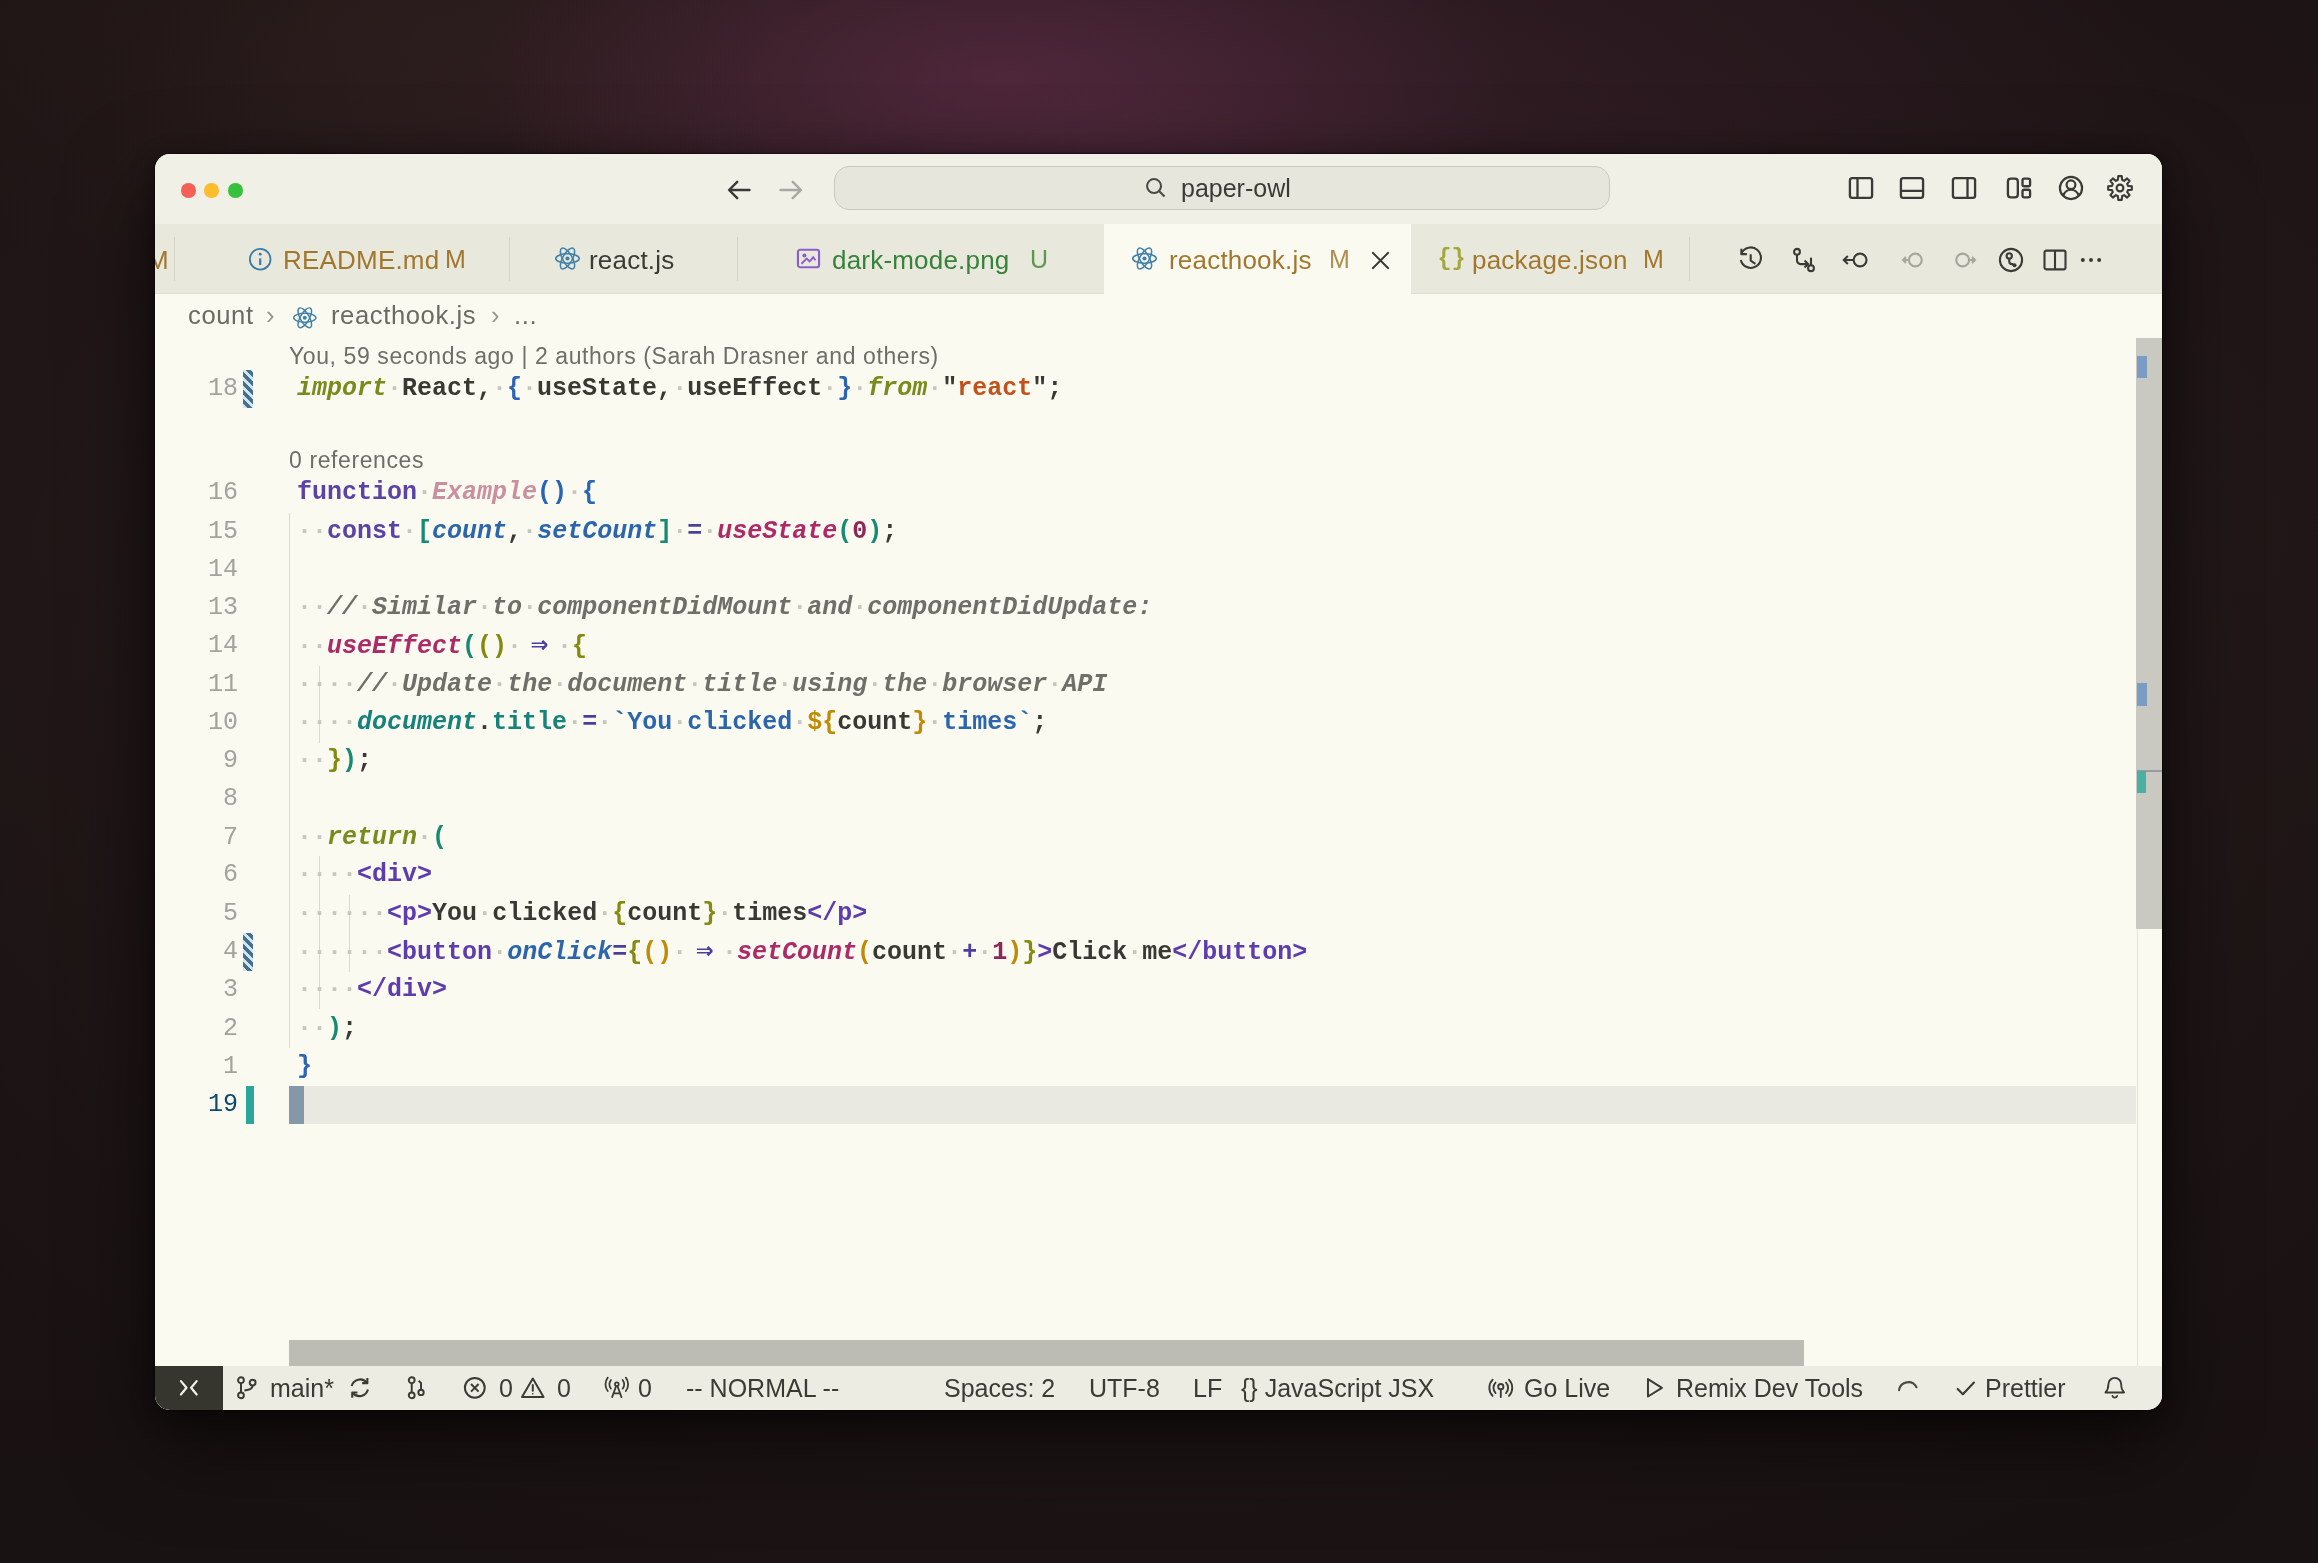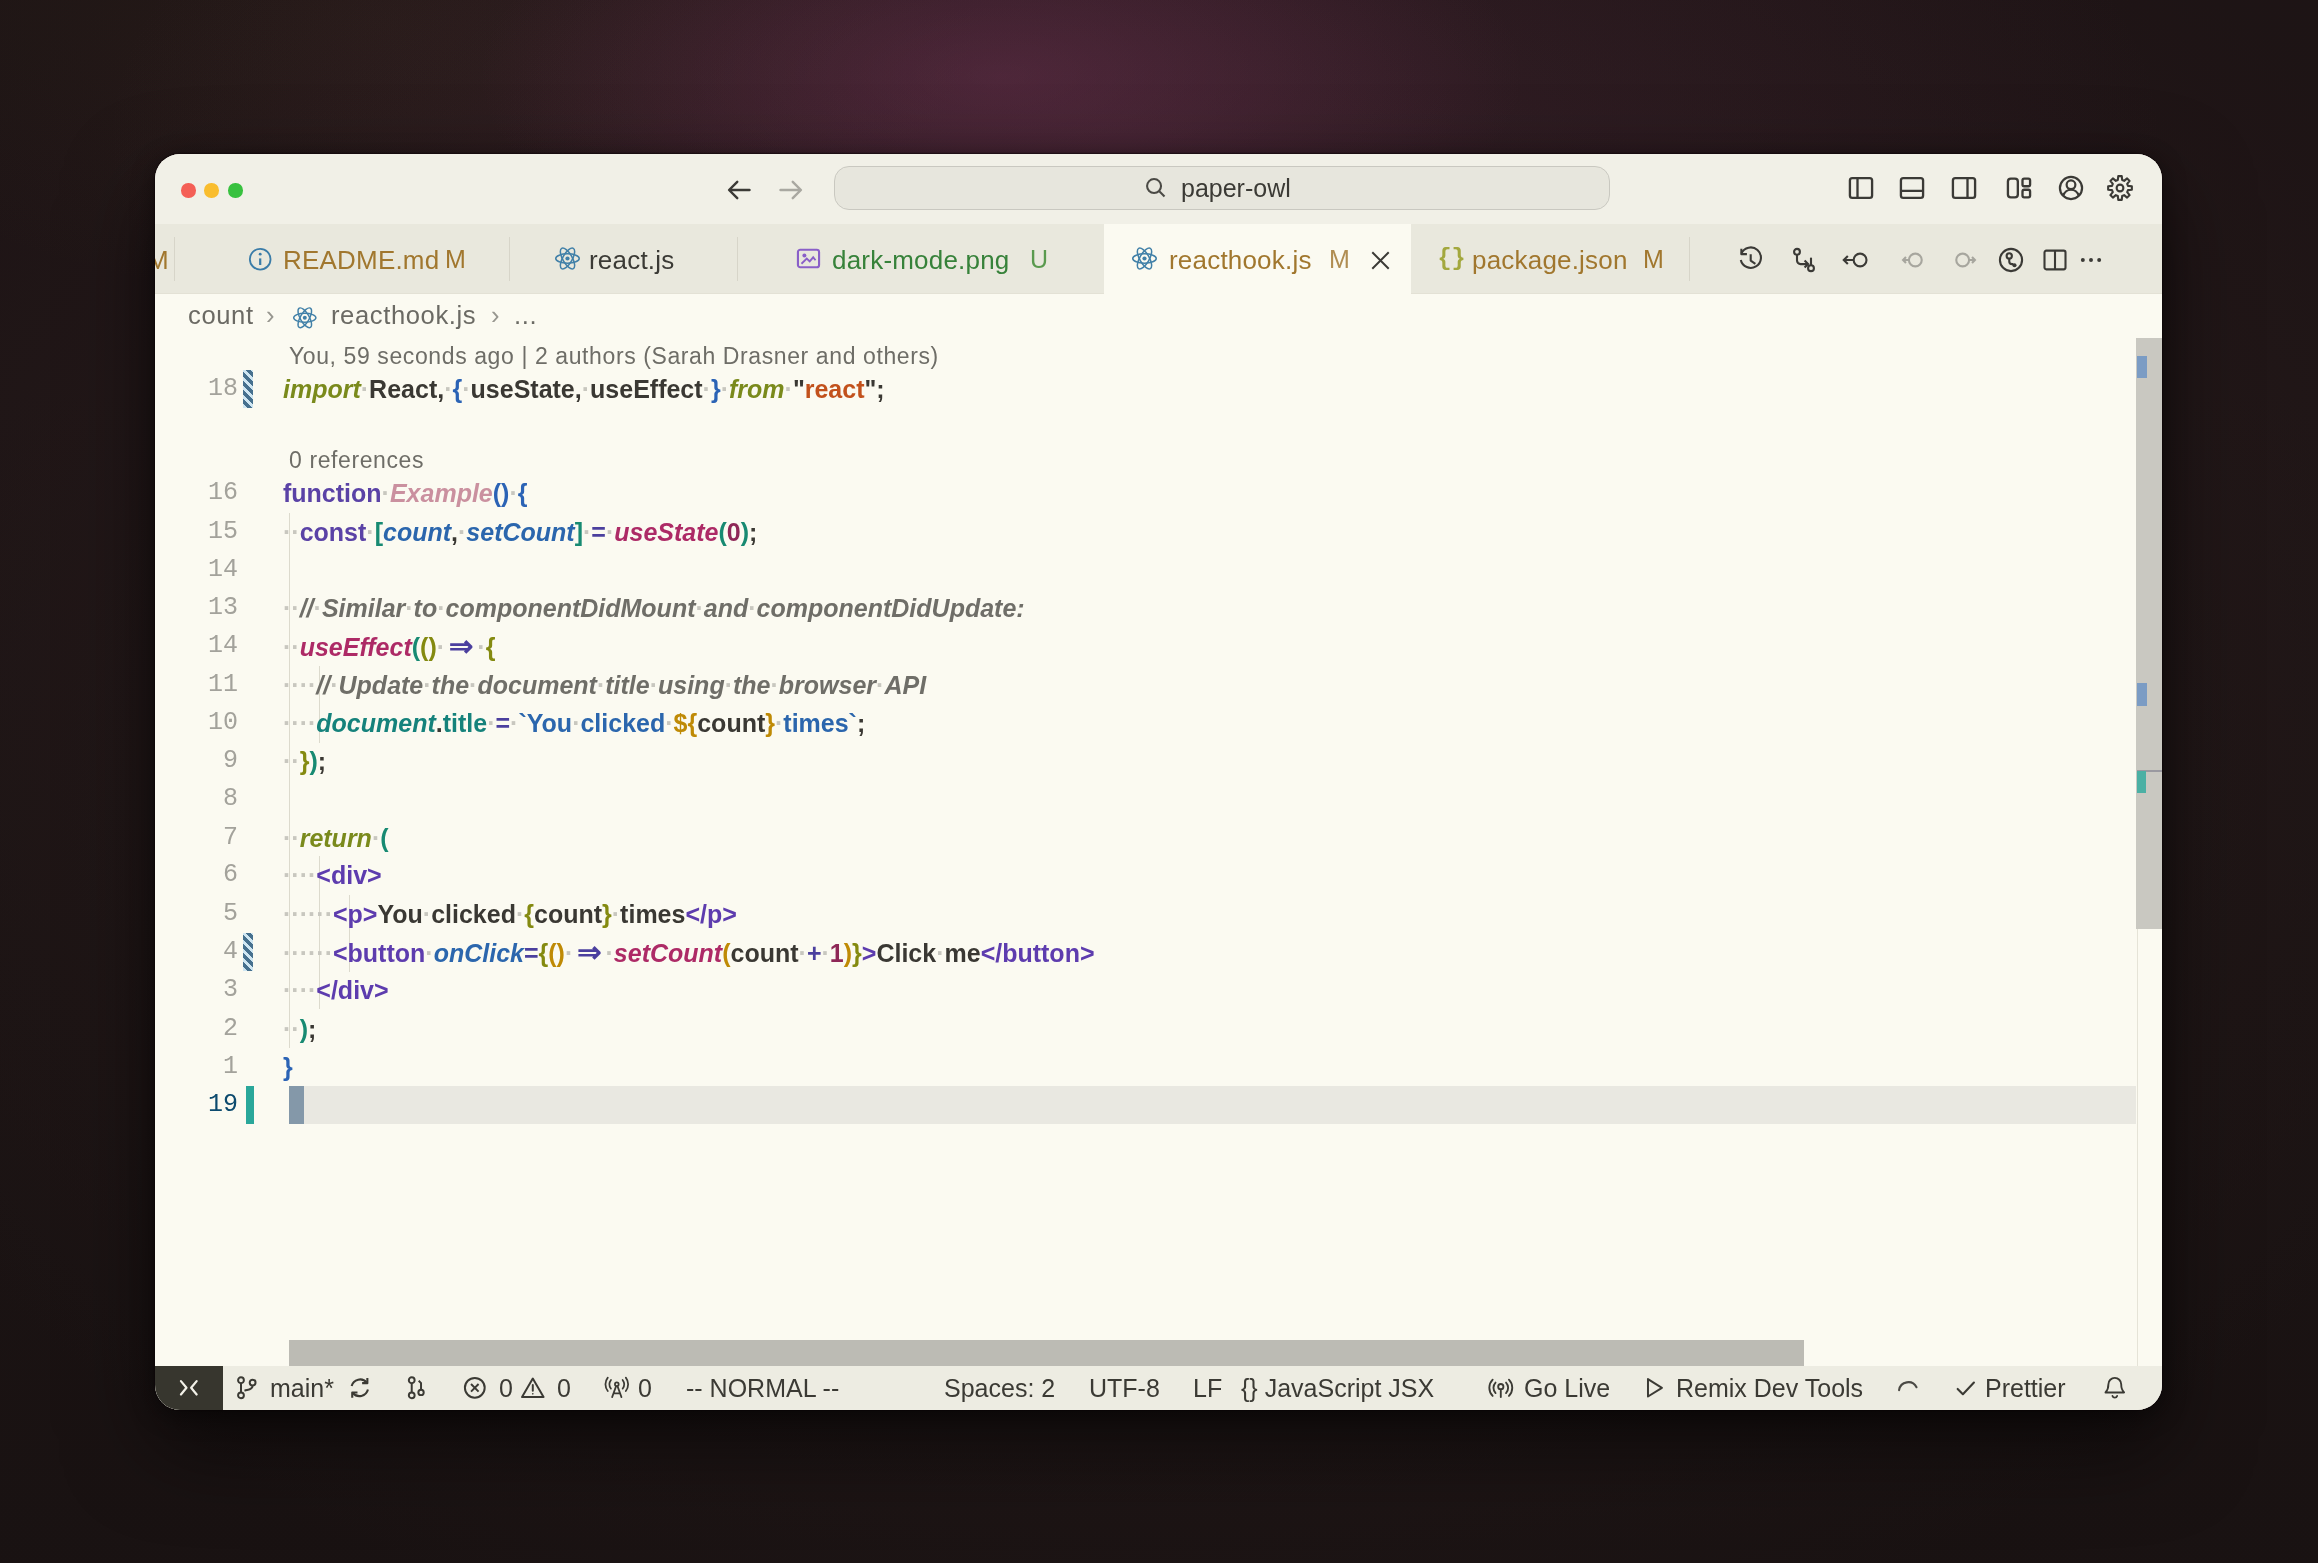--- a/index.html
+++ b/index.html
@@ -3,21 +3,21 @@
 <style>
 *{margin:0;padding:0;box-sizing:border-box}
 html,body{width:2319px;height:1563px;overflow:hidden}
 body{font-family:"Liberation Sans",sans-serif;
 background:
  radial-gradient(727px 303px at 1001px 76px, rgba(156,66,116,.27), rgba(156,66,116,0) 72%),
  radial-gradient(1397px 640px at 1135px 140px, rgba(118,54,92,.20), rgba(118,54,92,0) 74%),
  radial-gradient(873px 407px at 378px 23px, rgba(115,95,45,.08), rgba(115,95,45,0) 70%),
  radial-gradient(1513px 1048px at 1158px 698px, rgba(58,38,40,.20), rgba(0,0,0,.30) 97%),
  linear-gradient(180deg,#2a1c1e 0%,#2a1d1e 25%,#261b1b 60%,#241a1a 100%);}
-.win{position:absolute;left:155px;top:154px;width:2007px;height:1256px;border-radius:25px;
+.win{position:absolute;left:155px;top:154px;width:2007px;height:1256px;border-radius:15px;
  background:#fbfaf1;overflow:hidden;box-shadow:0 35px 87px rgba(0,0,0,.55),0 5.8px 23px rgba(0,0,0,.4),0 0 0 1.2px rgba(20,10,12,.55)}
 .win>*,.titlebar>*,.tabbar>*,.crumbs>*,.status>*,.searchbox>*,.remote>*,.row>span{position:absolute}
 
 .titlebar{left:0;top:0;width:100%;height:70px;background:#f1f0e7}
 .tl{width:14.5px;height:14.5px;border-radius:50%;top:29px}
 .tl1{left:26px;background:#f45f56}.tl2{left:49px;background:#f9bd2e}.tl3{left:73px;background:#38c13f}
 .navarr{top:22px;width:28px;height:28px}
 .searchbox{left:679px;top:12.2px;width:776px;height:44px;border-radius:15px;background:#e7e6dd;border:1.2px solid #c9c8c0}
 .searchbox span{left:348px;top:7px;color:#3b3a35;font-size:25px}
 .tbi{top:20.4px;width:28px;height:28px}
@@ -29,21 +29,21 @@
 .mod{color:#a1772e}.unt{color:#37823a}.plain{color:#3b3a35}
 .badge{top:21px;font-size:25px;font-weight:500}
 .ticon{top:21px;width:27px;height:27px}
 .tri{top:21.5px;width:28px;height:28px}
 
 .crumbs{left:0;top:140px;width:100%;height:44px;background:#fbfaf1}
 .crumbs span{top:7px;font-size:25.6px;letter-spacing:0.6px;color:#6b6a64;white-space:nowrap}
 .row{left:0;width:100%;height:38px;line-height:38px}
 .num{left:0;width:83px;text-align:right;font-family:"Liberation Mono",monospace;font-size:25px;color:#a3a29b}
 .num.cur{color:#0c4a6e}
-.code{left:128px;white-space:pre;font-family:Liberation Sans, sans-serif;font-size:25px;color:#3a3833;font-weight:600}
+.code{left:142px;white-space:pre;font-family:Liberation Mono, monospace;font-size:25px;color:#3a3833;font-weight:600}
 .cl{left:134px;height:28px;line-height:28px;font-size:23px;letter-spacing:0.6px;color:#6e6d67;width:1164px}
 w{font-style:normal;font-weight:600;color:#c8c7bf}
 i.k{color:#7a8a1c}i.p{color:#5a42a6;font-style:normal}i.t{color:#5d3cae;font-style:normal}
 i.fn{color:#ad2a66}i.pk{color:#ca909f}i.v{color:#2b66ad}
 i.b1,i.b2,i.b3,i.b4{font-style:normal}
 i.b1{color:#2b63b5}i.b2{color:#178a72}i.b3{color:#848a10}i.b4{color:#bf8a05}
 i.o{color:#4b3f9e;font-style:normal}i.n{color:#8e2757;font-style:normal}
 i.s{color:#c2511c;font-style:normal}i.ts{color:#2b66ad;font-style:normal}
 i.c{color:#6f6e68}i.te{color:#15827b;font-style:normal}i.tei{color:#15827b}
 .ar{display:inline-block;width:2ch;text-align:center;font-style:normal;color:#4b3f9e;font-size:29px;letter-spacing:0}

